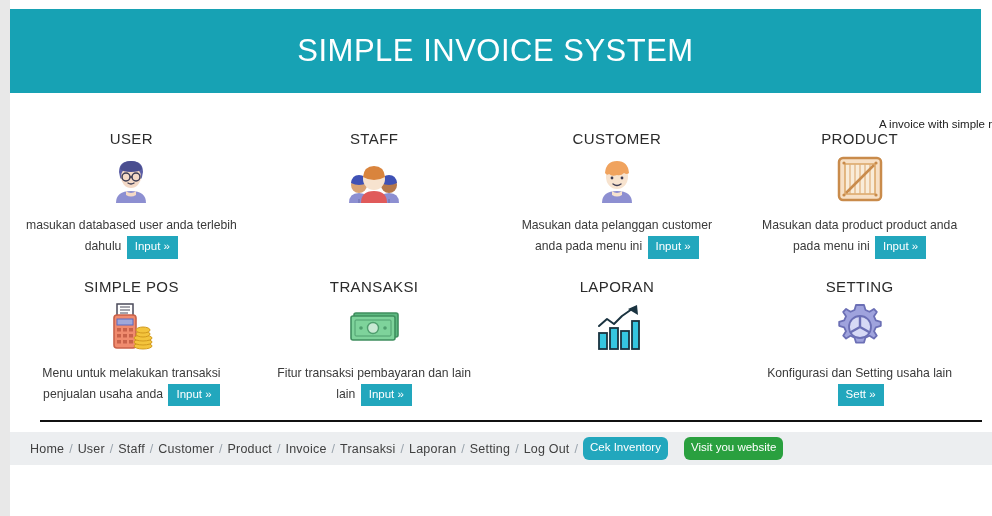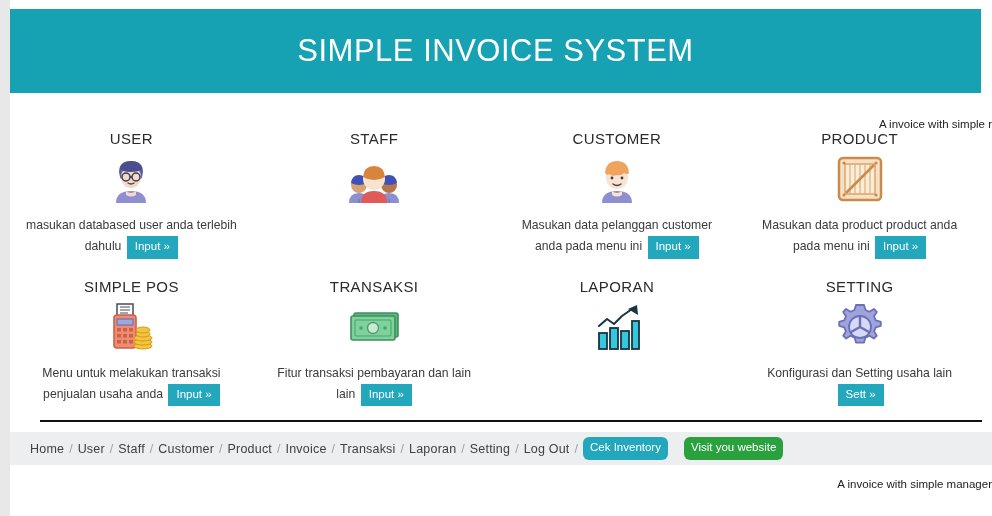--- a/index.html
+++ b/index.html
@@ -396,15 +396,14 @@
     <a class="nav-link" href="#">Laporan</a>
     <span class="nav-sep">/</span>
     <a class="nav-link" href="#">Setting</a>
     <span class="nav-sep">/</span>
     <a class="nav-link" href="#">Log Out</a>
     <span class="nav-sep">/</span>
     <button class="btn-pill btn-teal">Cek Inventory</button>
     <button class="btn-pill btn-green">Visit you website</button>
   </div>
 
-  <div class="tagline-bottom"><span>A invoice with simple manager</span></div>
 
 </div>
 
 </body></html>

